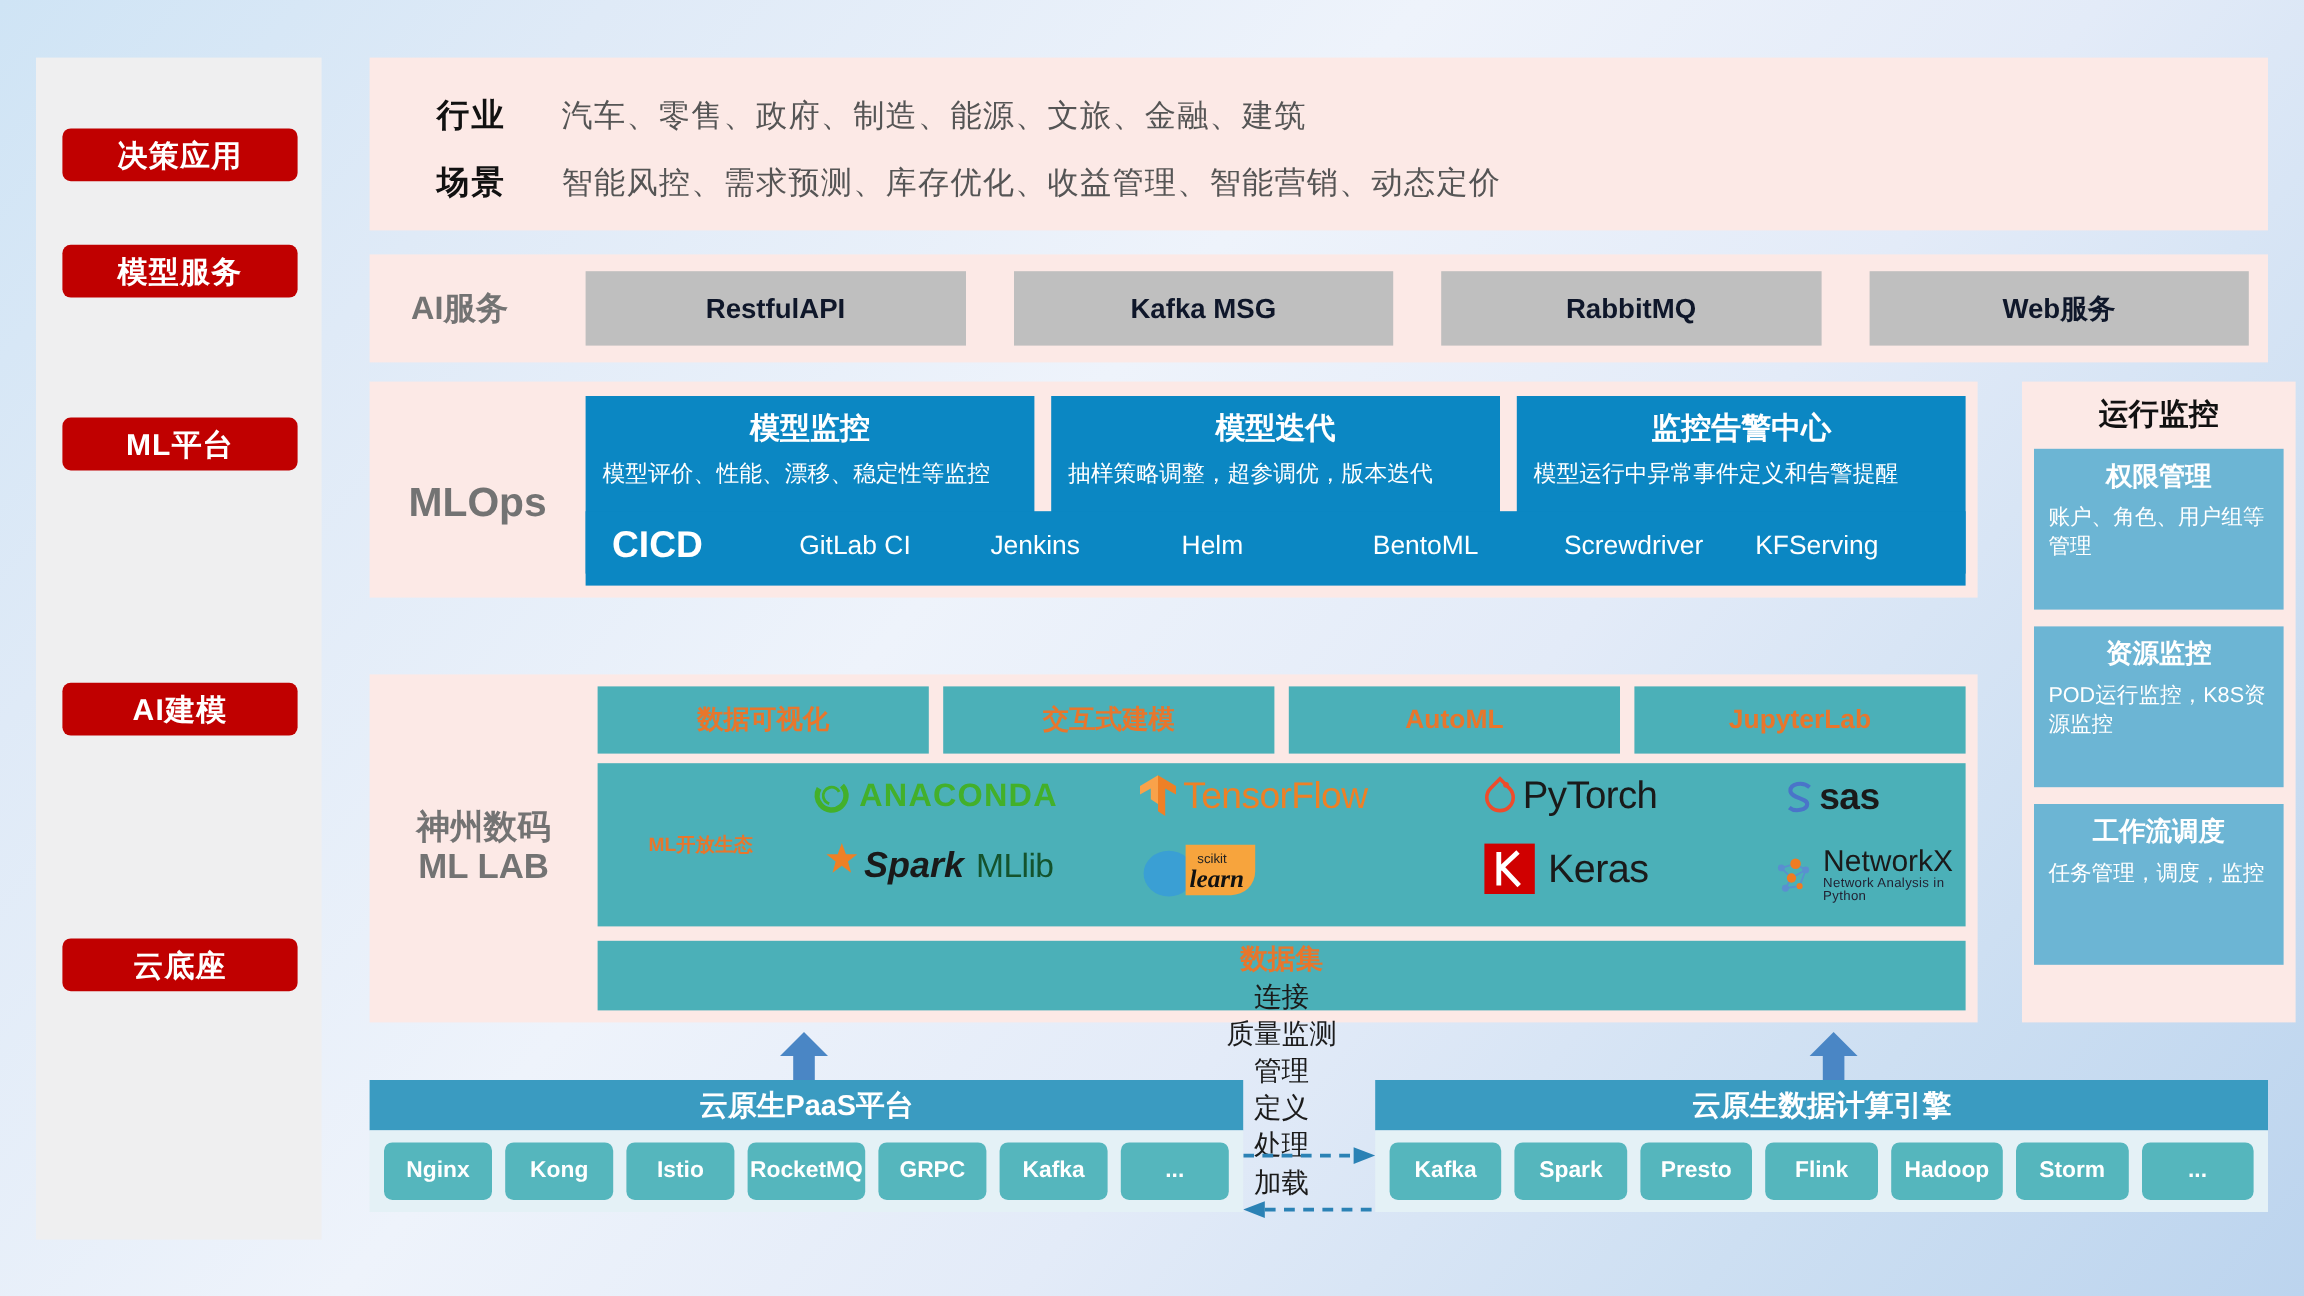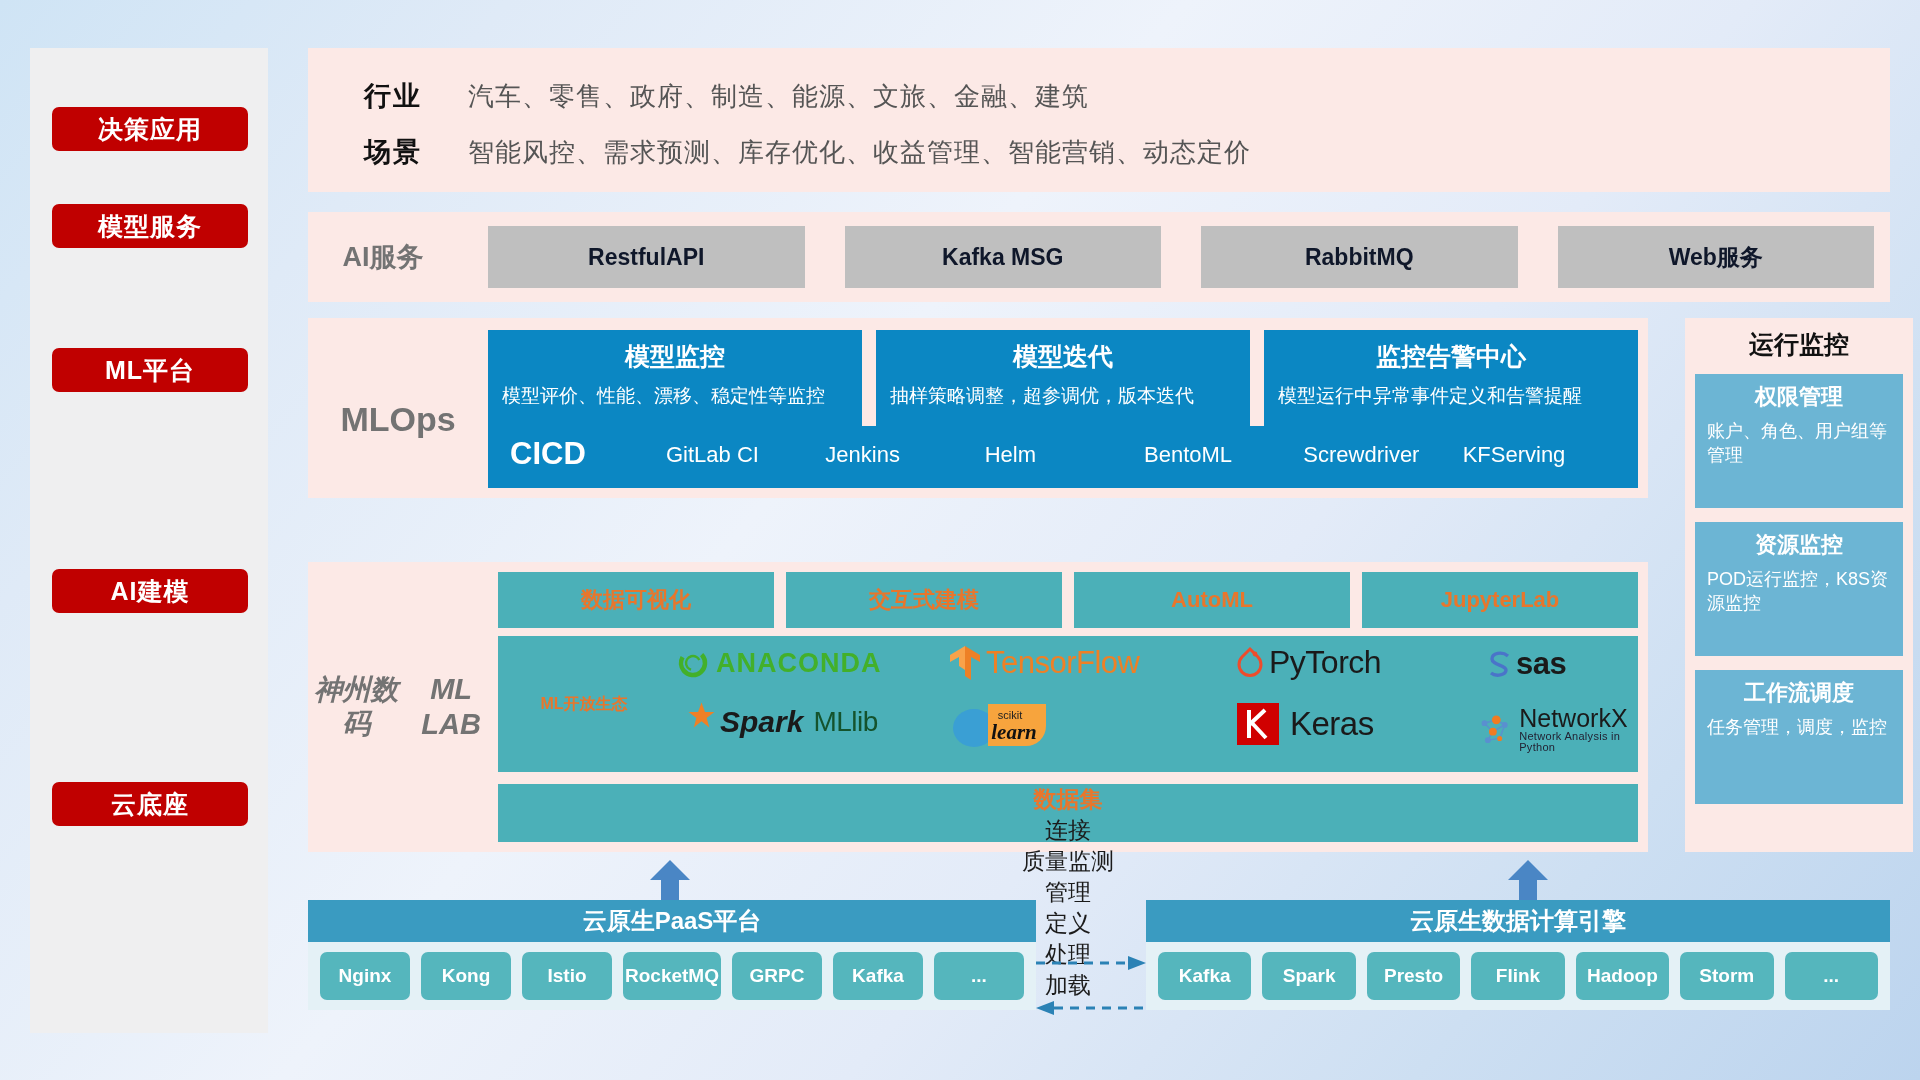--- a/index.html
+++ b/index.html
@@ -79,21 +79,21 @@
   }
   .cicd-item {
     flex: 1; color: #fff; font-size: 22px; text-align: left;
     line-height: 1.25; padding-top: 5px;
   }
 
   
   #panel-mllab { left: 308px; top: 562px; width: 1340px; height: 290px; }
   #mllab-label {
     left: 308px; top: 562px; width: 190px; height: 290px;
-    font-size: 28px; flex-direction: row; font-style: italic;
+    font-size: 28px; flex-direction: column;
   }
   #mllab-label span:last-child { font-size: 29px; }
   .tool-tabs {
     position: absolute; left: 190px; top: 10px; right: 10px; height: 56px;
     display: flex; gap: 12px;
   }
   .tool-tab {
     flex: 1; background: #4bb0b8; color: #e8762c;
     font-size: 22px; font-weight: bold;
     display: flex; align-items: center; justify-content: center;

